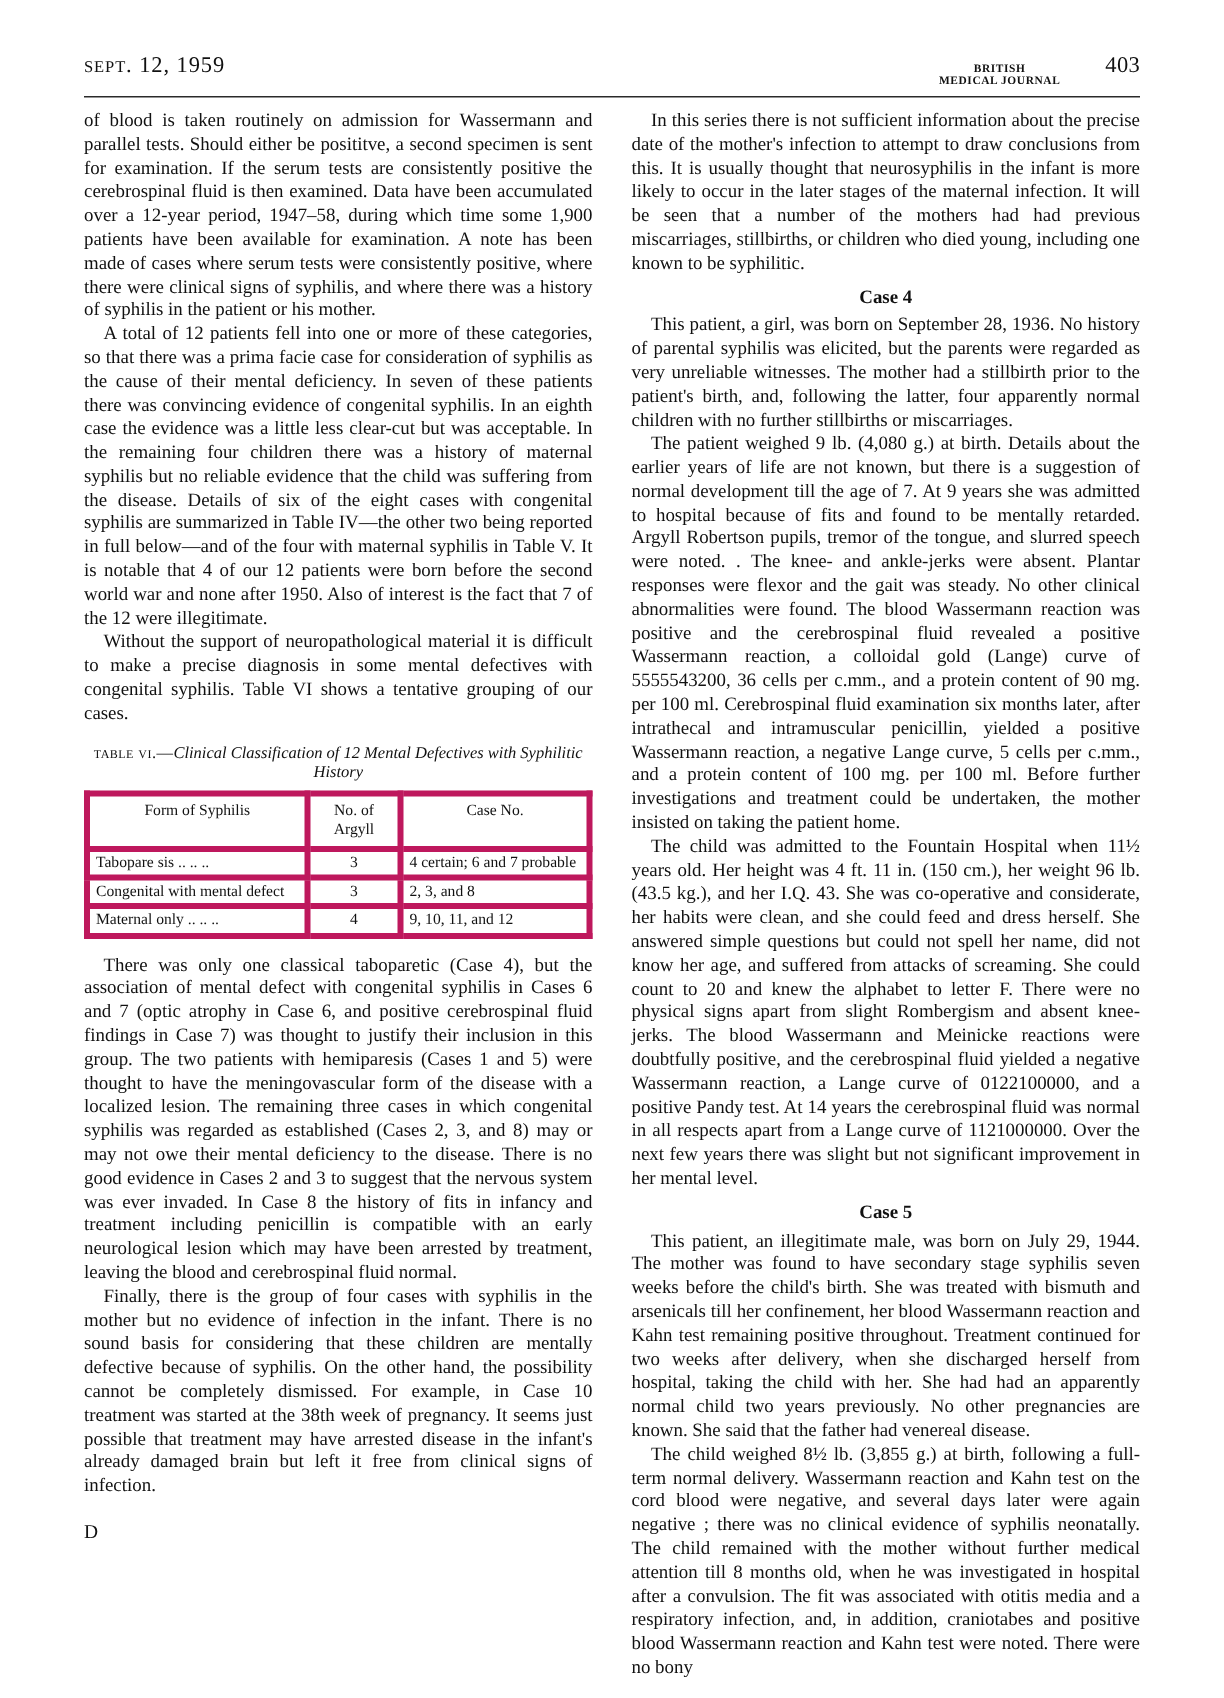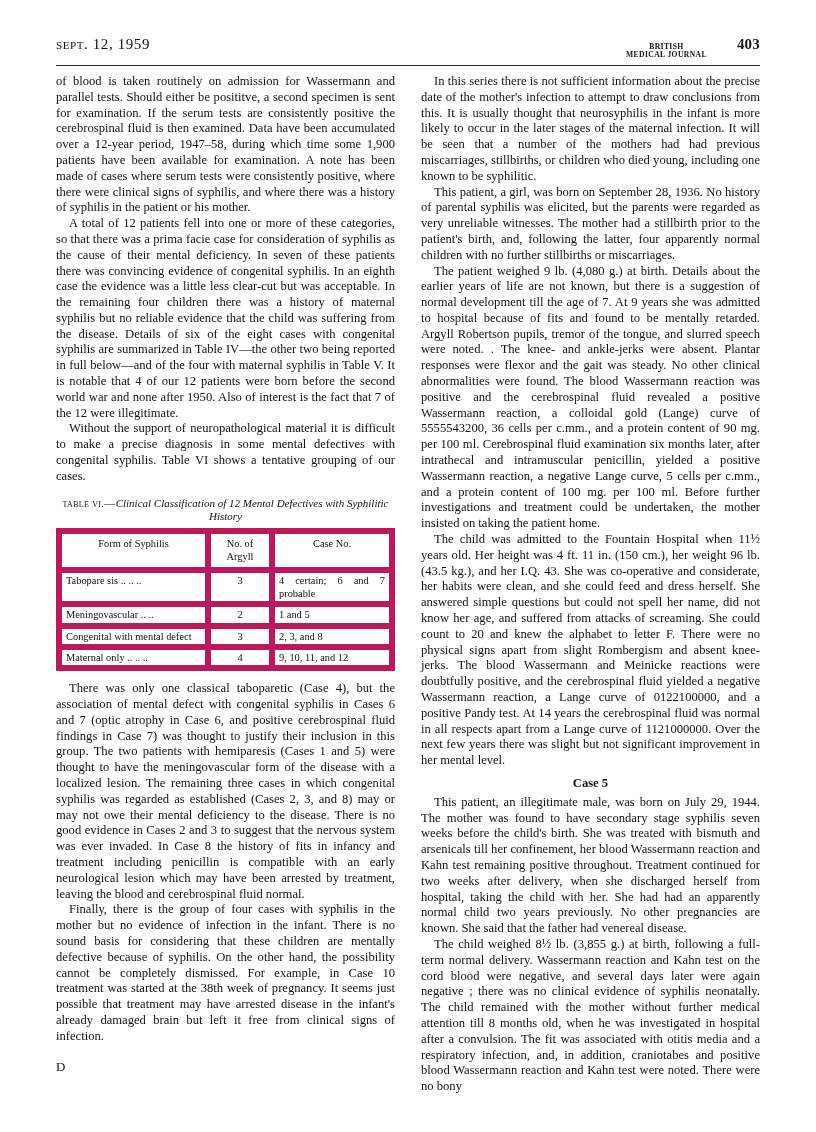--- a/index.html
+++ b/index.html
@@ -53,21 +53,21 @@
     text-align: center;
     line-height: 1.05;
     font-size: 7.6px;
     letter-spacing: 0.4px;
     text-transform: uppercase;
     font-weight: bold;
   }
   .rh-journal div { display: block; }
   .rh-page {
     font-size: 15px;
-    font-weight: bold;
+    font-weight: normal;
   }
   .rule {
     border-top: 1px solid #2a2a2a;
     margin: 2px 0 8px 0;
   }
   
   .cols {
     display: flex;
     gap: 26px;
     height: 1010px;
@@ -107,21 +107,21 @@
     letter-spacing: 0.3px;
   }
   .table-caption i { font-style: italic; }
   table.cls {
     border-collapse: collapse;
     width: 100%;
     font-size: 10.4px;
     line-height: 1.28;
   }
   table.cls th, table.cls td {
-    border: 6px solid #be185d;
+    border: 4px solid #be185d;
     padding: 1px 4px;
     vertical-align: top;
   }
   table.cls th {
     text-align: center;
     font-weight: normal;
     padding: 3px 4px;
   }
   td.num { text-align: center; width: 50px; }
   td.form { width: 135px; white-space: nowrap; }
@@ -169,25 +169,20 @@
               <th>Case No.</th>
             </tr>
           </thead>
           <tbody>
             <tr>
               <td class="form">Tabopare sis .. .. ..</td>
               <td class="num">3</td>
               <td>4 certain; 6 and 7 probable</td>
             </tr>
             <tr>
-              <td class="form">Meningovascular .. ..</td>
-              <td class="num">2</td>
-              <td>1 and 5</td>
-            </tr>
-            <tr>
               <td class="form">Congenital with mental defect</td>
               <td class="num">3</td>
               <td>2, 3, and 8</td>
             </tr>
             <tr>
               <td class="form">Maternal only .. .. ..</td>
               <td class="num">4</td>
               <td>9, 10, 11, and 12</td>
             </tr>
           </tbody>
@@ -197,20 +192,21 @@
       <p>There was only one classical taboparetic (Case 4), but the association of mental defect with congenital syphilis in Cases 6 and 7 (optic atrophy in Case 6, and positive cerebrospinal fluid findings in Case 7) was thought to justify their inclusion in this group. The two patients with hemiparesis (Cases 1 and 5) were thought to have the meningovascular form of the disease with a localized lesion. The remaining three cases in which congenital syphilis was regarded as established (Cases 2, 3, and 8) may or may not owe their mental deficiency to the disease. There is no good evidence in Cases 2 and 3 to suggest that the nervous system was ever invaded. In Case 8 the history of fits in infancy and treatment including penicillin is compatible with an early neurological lesion which may have been arrested by treatment, leaving the blood and cerebrospinal fluid normal.</p>
       <p>Finally, there is the group of four cases with syphilis in the mother but no evidence of infection in the infant. There is no sound basis for considering that these children are mentally defective because of syphilis. On the other hand, the possibility cannot be completely dismissed. For example, in Case 10 treatment was started at the 38th week of pregnancy. It seems just possible that treatment may have arrested disease in the infant's already damaged brain but left it free from clinical signs of infection.</p>
 
       <div class="sig">D</div>
     </div>
 
     <div class="col">
 
       <p>In this series there is not sufficient information about the precise date of the mother's infection to attempt to draw conclusions from this. It is usually thought that neurosyphilis in the infant is more likely to occur in the later stages of the maternal infection. It will be seen that a number of the mothers had had previous miscarriages, stillbirths, or children who died young, including one known to be syphilitic.</p>
 
+      <div class="case-head">Case 4</div>
       <p>This patient, a girl, was born on September 28, 1936. No history of parental syphilis was elicited, but the parents were regarded as very unreliable witnesses. The mother had a stillbirth prior to the patient's birth, and, following the latter, four apparently normal children with no further stillbirths or miscarriages.</p>
       <p>The patient weighed 9 lb. (4,080 g.) at birth. Details about the earlier years of life are not known, but there is a suggestion of normal development till the age of 7. At 9 years she was admitted to hospital because of fits and found to be mentally retarded. Argyll Robertson pupils, tremor of the tongue, and slurred speech were noted. . The knee- and ankle-jerks were absent. Plantar responses were flexor and the gait was steady. No other clinical abnormalities were found. The blood Wassermann reaction was positive and the cerebrospinal fluid revealed a positive Wassermann reaction, a colloidal gold (Lange) curve of 5555543200, 36 cells per c.mm., and a protein content of 90 mg. per 100 ml. Cerebrospinal fluid examination six months later, after intrathecal and intramuscular penicillin, yielded a positive Wassermann reaction, a negative Lange curve, 5 cells per c.mm., and a protein content of 100 mg. per 100 ml. Before further investigations and treatment could be undertaken, the mother insisted on taking the patient home.</p>
       <p>The child was admitted to the Fountain Hospital when 11½ years old. Her height was 4 ft. 11 in. (150 cm.), her weight 96 lb. (43.5 kg.), and her I.Q. 43. She was co-operative and considerate, her habits were clean, and she could feed and dress herself. She answered simple questions but could not spell her name, did not know her age, and suffered from attacks of screaming. She could count to 20 and knew the alphabet to letter F. There were no physical signs apart from slight Rombergism and absent knee-jerks. The blood Wassermann and Meinicke reactions were doubtfully positive, and the cerebrospinal fluid yielded a negative Wassermann reaction, a Lange curve of 0122100000, and a positive Pandy test. At 14 years the cerebrospinal fluid was normal in all respects apart from a Lange curve of 1121000000. Over the next few years there was slight but not significant improvement in her mental level.</p>
 
       <div class="case-head">Case 5</div>
       <p>This patient, an illegitimate male, was born on July 29, 1944. The mother was found to have secondary stage syphilis seven weeks before the child's birth. She was treated with bismuth and arsenicals till her confinement, her blood Wassermann reaction and Kahn test remaining positive throughout. Treatment continued for two weeks after delivery, when she discharged herself from hospital, taking the child with her. She had had an apparently normal child two years previously. No other pregnancies are known. She said that the father had venereal disease.</p>
       <p>The child weighed 8½ lb. (3,855 g.) at birth, following a full-term normal delivery. Wassermann reaction and Kahn test on the cord blood were negative, and several days later were again negative ; there was no clinical evidence of syphilis neonatally. The child remained with the mother without further medical attention till 8 months old, when he was investigated in hospital after a convulsion. The fit was associated with otitis media and a respiratory infection, and, in addition, craniotabes and positive blood Wassermann reaction and Kahn test were noted. There were no bony</p>
     </div>
   </div>
 </div>

